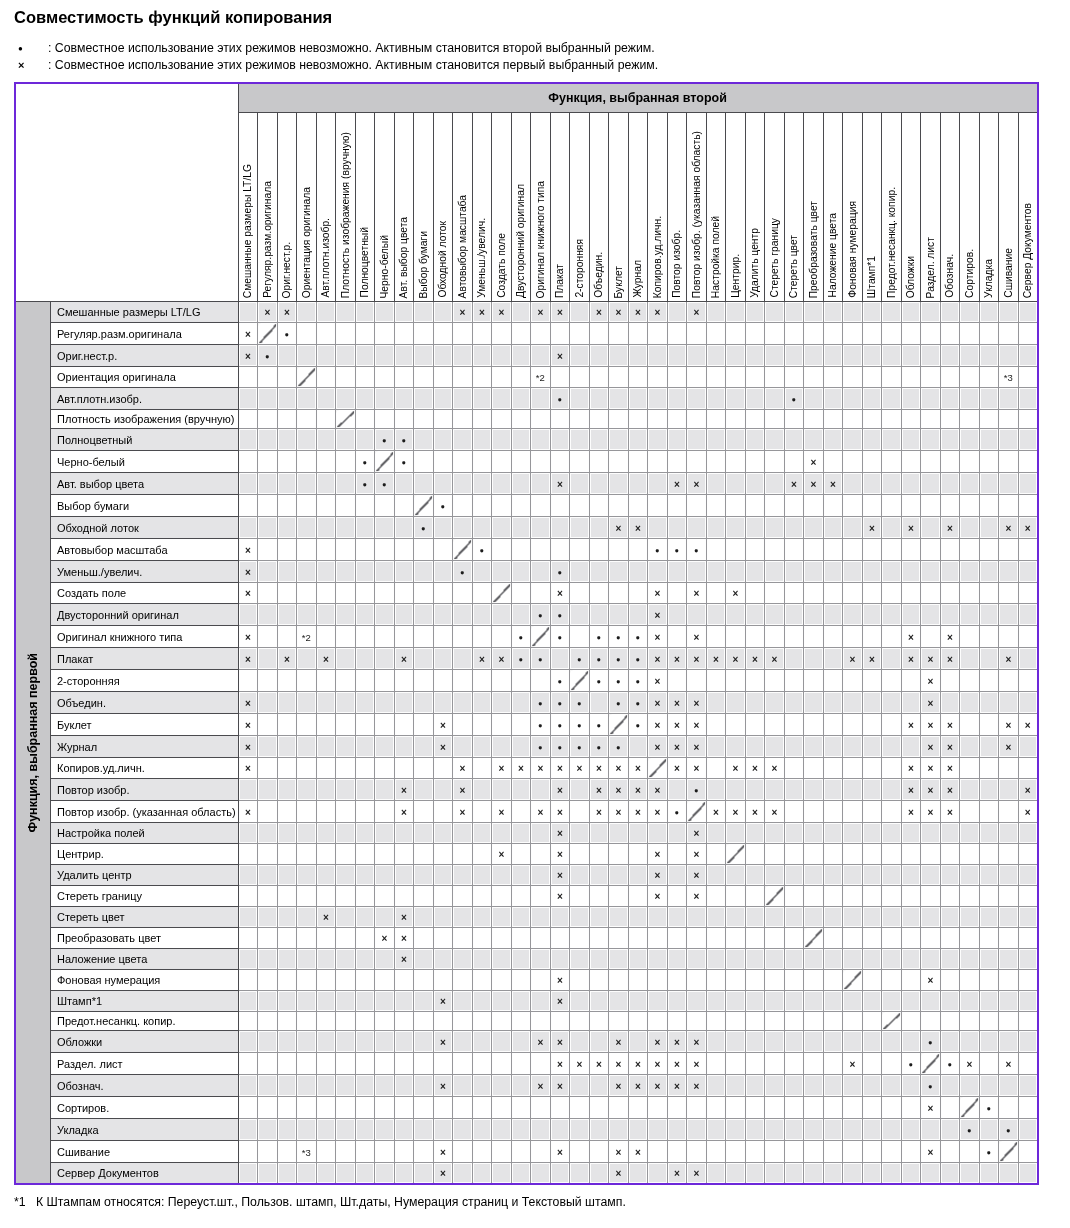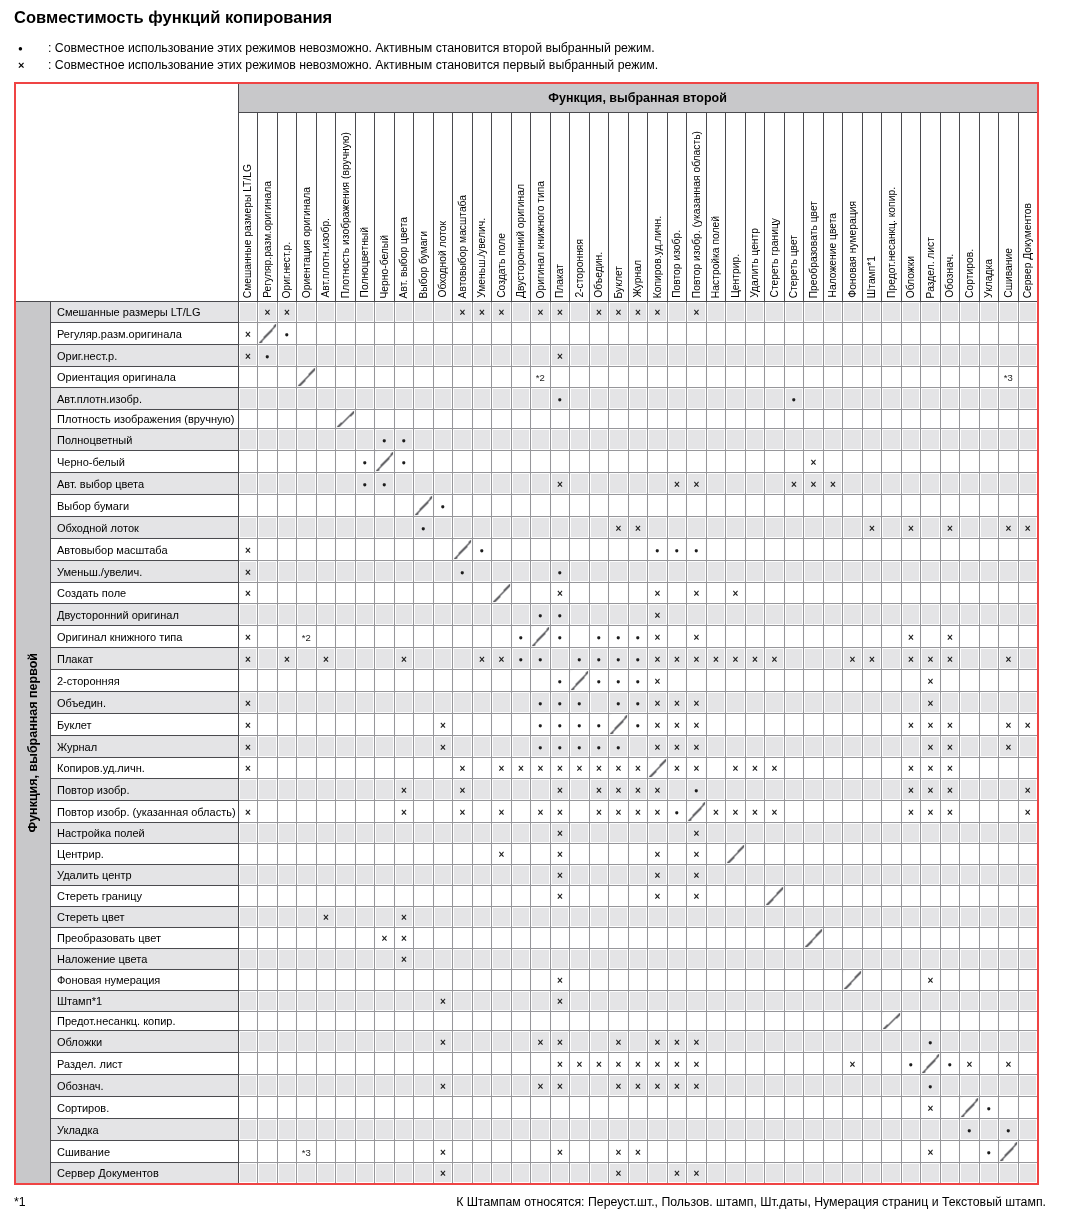--- a/index.html
+++ b/index.html
@@ -1,24 +1,24 @@
 <!DOCTYPE html>
 <html><head>
 <meta charset="utf-8">
 <style>
   html,body{margin:0;padding:0;background:#fff;}
   body{width:1070px;font-family:"Liberation Sans","DejaVu Sans",sans-serif;color:#000;}
-  .page{padding:8px 24px 0 14px;}
+  .page{padding:8px 14px 0 14px;}
   .title{font-size:16.5px;font-weight:bold;margin:0 0 13px 0;}
   .legend{margin:0 0 8px 0;}
   .legend-line{font-size:12.3px;line-height:17px;display:flex;}
   .legend-sym{width:30px;flex:0 0 30px;text-align:left;padding-left:4px;}
   .legend-sym.dot{font-size:8px;line-height:17px;}
   .legend-sym.cross{font-size:11px;font-weight:bold;line-height:17px;}
-  table.compat{border-collapse:collapse;table-layout:fixed;border:2px solid #ef4444;}
+  table.compat{border-collapse:collapse;table-layout:fixed;border:2px solid #6d28d9;}
   td{padding:0;}
   td.corner{background:#fff;border:1px solid #4a4a4e;}
   td.colband{background:#c8c8ca;border:1px solid #4a4a4e;height:28px;text-align:center;
              font-weight:bold;font-size:12.5px;}
   td.colhead{background:#fff;border:1px solid #4a4a4e;height:188px;vertical-align:bottom;}
   td.colhead .rot{writing-mode:vertical-rl;transform:rotate(180deg);font-size:10.3px;
                   line-height:11px;white-space:nowrap;margin:0 auto;padding:3px 0 3px 0;
                   max-height:182px;overflow:hidden;}
   td.rowband{background:#c8c8ca;border:1px solid #4a4a4e;text-align:center;vertical-align:middle;width:34px;}
   td.rowband .vrot{writing-mode:vertical-rl;transform:rotate(180deg);font-weight:bold;
@@ -29,21 +29,21 @@
   td.cell{border:1px solid #96969a;box-shadow:inset 0 0 0 1px rgba(255,255,255,.9);
           height:18px;text-align:center;vertical-align:middle;background:#fff;}
   tr.odd td.cell{background:#e4e4e6;}
   td.cell.diag{background-image:linear-gradient(to bottom right,transparent 46.5%,#5c5c60 46.5%,#5c5c60 53.5%,transparent 53.5%);}
   .mk-x{font-size:10px;font-weight:bold;color:#1c1c1c;line-height:18px;}
   .mk-d{font-size:7.5px;color:#1c1c1c;line-height:18px;}
   .mk-n{font-size:9.5px;color:#1c1c1c;line-height:18px;}
   .footnotes{margin-top:9px;}
   .footnote{display:flex;font-size:12.3px;line-height:17px;}
   .fn-marker{flex:0 0 22px;}
-  .fn-text{flex:1 1 auto;text-align:right;}
+  .fn-text{flex:1 1 auto;}
 </style>
 </head>
 <body>
 
 <div class="page">
 
   <h1 class="title">Совместимость функций копирования</h1>
 
   <div class="legend">
     <div class="legend-line">

